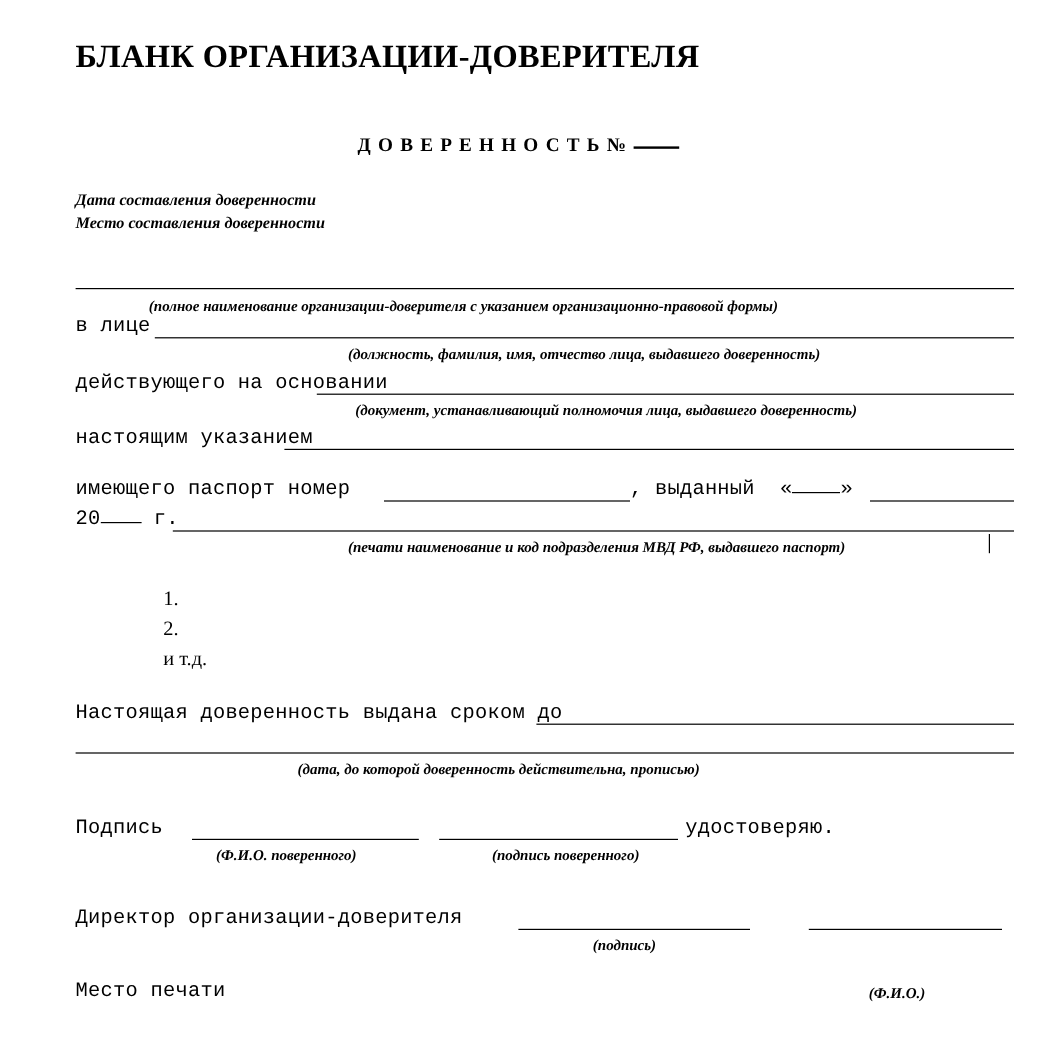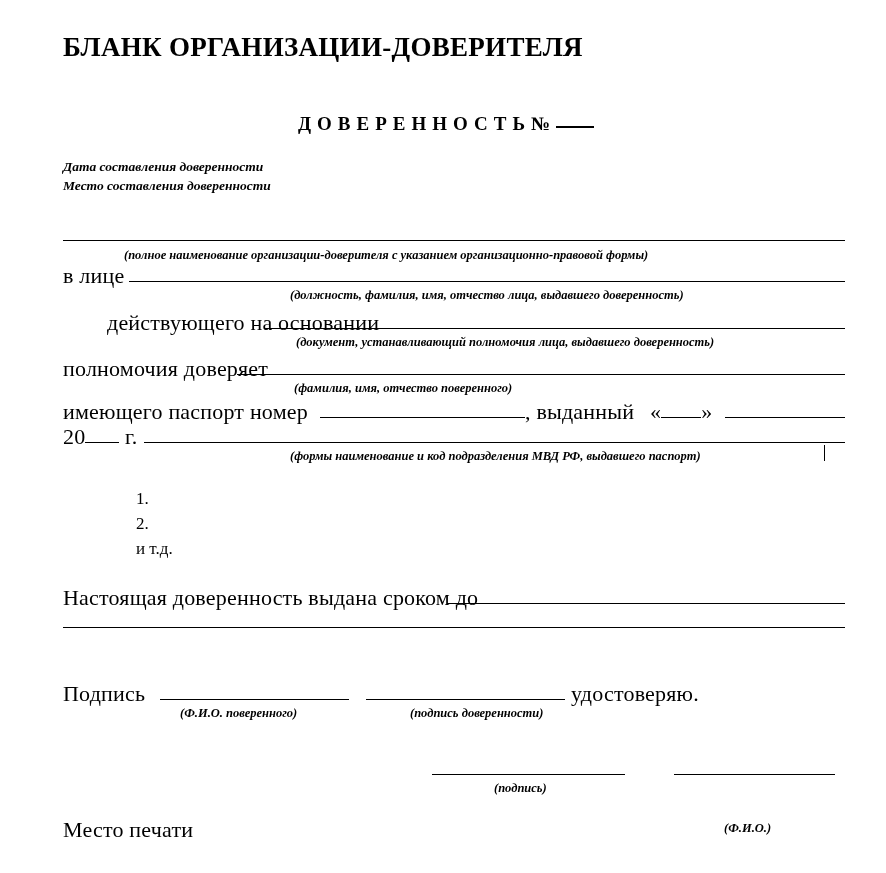--- a/index.html
+++ b/index.html
@@ -32,21 +32,21 @@
     font-weight: bold;
     letter-spacing: 0.3px;
     white-space: nowrap;
   }
 
   
   .doc-heading {
     position: absolute;
     left: 298px;
     top: 113px;
-    font-size: 19px;
+    font-size: 16px;
     font-weight: bold;
     letter-spacing: 6px;
     white-space: nowrap;
   }
   .doc-heading .num-sign {
     letter-spacing: 2px;
   }
   .doc-heading .num-blank {
     display: inline-block;
     width: 38px;
@@ -63,23 +63,24 @@
     font-weight: bold;
     font-size: 13.5px;
     white-space: nowrap;
   }
   .meta-line.l1 { top: 159px; }
   .meta-line.l2 { top: 178px; }
 
   
   .body-text {
     position: absolute;
-    font-size: 22px;
+    font-size: 17px;
     white-space: nowrap;
     letter-spacing: 0.2px;
+    font-family: Liberation Mono, monospace;
   }
 
   
   .hint {
     position: absolute;
     font-style: italic;
     font-weight: bold;
     font-size: 12.5px;
     white-space: nowrap;
   }
@@ -126,60 +127,61 @@
   <div class="meta-line l1">Дата составления доверенности</div>
   <div class="meta-line l2">Место составления доверенности</div>
 
   <div class="rule" style="left:63px; top:240px; width:782px;"></div>
   <div class="hint" style="left:124px; top:248px;">(полное наименование организации-доверителя с указанием организационно-правовой формы)</div>
 
   <div class="body-text" style="left:63px; top:263px;">в лице</div>
   <div class="rule" style="left:129px; top:281px; width:716px;"></div>
   <div class="hint" style="left:290px; top:288px;">(должность, фамилия, имя, отчество лица, выдавшего доверенность)</div>
 
-  <div class="body-text" style="left:63px; top:310px;margin-left:44px;">действующего на основании</div>
+  <div class="body-text" style="left:63px; top:310px;">действующего на основании</div>
   <div class="rule" style="left:264px; top:328px; width:581px;"></div>
   <div class="hint" style="left:296px; top:335px;">(документ, устанавливающий полномочия лица, выдавшего доверенность)</div>
 
-  <div class="body-text" style="left:63px; top:356px;">полномочия доверяет</div>
+  <div class="body-text" style="left:63px; top:356px;">настоящим указанием</div>
   <div class="rule" style="left:237px; top:374px; width:608px;"></div>
-  <div class="hint" style="left:294px; top:381px;">(фамилия, имя, отчество поверенного)</div>
 
   <div class="body-text" style="left:63px; top:399px;">имеющего паспорт номер</div>
   <div class="rule" style="left:320px; top:417px; width:205px;"></div>
   <div class="body-text" style="left:525px; top:399px;">, выданный</div>
   <div class="body-text" style="left:650px; top:399px;">
     <span>«</span><span class="inline-blank" style="width:40px;"></span><span>»</span>
   </div>
   <div class="rule" style="left:725px; top:417px; width:120px;"></div>
 
   <div class="body-text" style="left:63px; top:424px;">
     <span>20</span><span class="inline-blank" style="width:34px;"></span>
     <span>г.</span>
   </div>
   <div class="rule" style="left:144px; top:442px; width:701px;"></div>
-  <div class="hint" style="left:290px; top:449px;">(формы наименование и код подразделения МВД РФ, выдавшего паспорт)</div>
+  <div class="hint" style="left:290px; top:449px;">(печати наименование и код подразделения МВД РФ, выдавшего паспорт)</div>
   <div class="caret" style="left:824px; top:445px; height:16px;"></div>
 
 
   <div class="action-item" style="top:489px;">1.</div>
   <div class="action-item" style="top:514px;">2.</div>
   <div class="action-item" style="top:539px;">и т.д.</div>
 
   <div class="body-text" style="left:63px; top:585px;">Настоящая доверенность выдана сроком до</div>
   <div class="rule" style="left:447px; top:603px; width:398px;"></div>
   <div class="rule" style="left:63px; top:627px; width:782px;"></div>
+  <div class="hint" style="left:248px; top:634px;">(дата, до которой доверенность действительна, прописью)</div>
 
   <div class="body-text" style="left:63px; top:681px;">Подпись</div>
   <div class="rule" style="left:160px; top:699px; width:189px;"></div>
   <div class="hint" style="left:180px; top:706px;">(Ф.И.О. поверенного)</div>
   <div class="rule" style="left:366px; top:699px; width:199px;"></div>
-  <div class="hint" style="left:410px; top:706px;">(подпись доверенности)</div>
+  <div class="hint" style="left:410px; top:706px;">(подпись поверенного)</div>
   <div class="body-text" style="left:571px; top:681px;">удостоверяю.</div>
 
+  <div class="body-text" style="left:63px; top:756px;">Директор организации-доверителя</div>
   <div class="rule" style="left:432px; top:774px; width:193px;"></div>
   <div class="hint" style="left:494px; top:781px;">(подпись)</div>
   <div class="rule" style="left:674px; top:774px; width:161px;"></div>
   <div class="hint" style="left:724px; top:781px;margin-top:40px;">(Ф.И.О.)</div>
 
   <div class="body-text" style="left:63px; top:817px;">Место печати</div>
 
 </div>
 
 </body></html>

